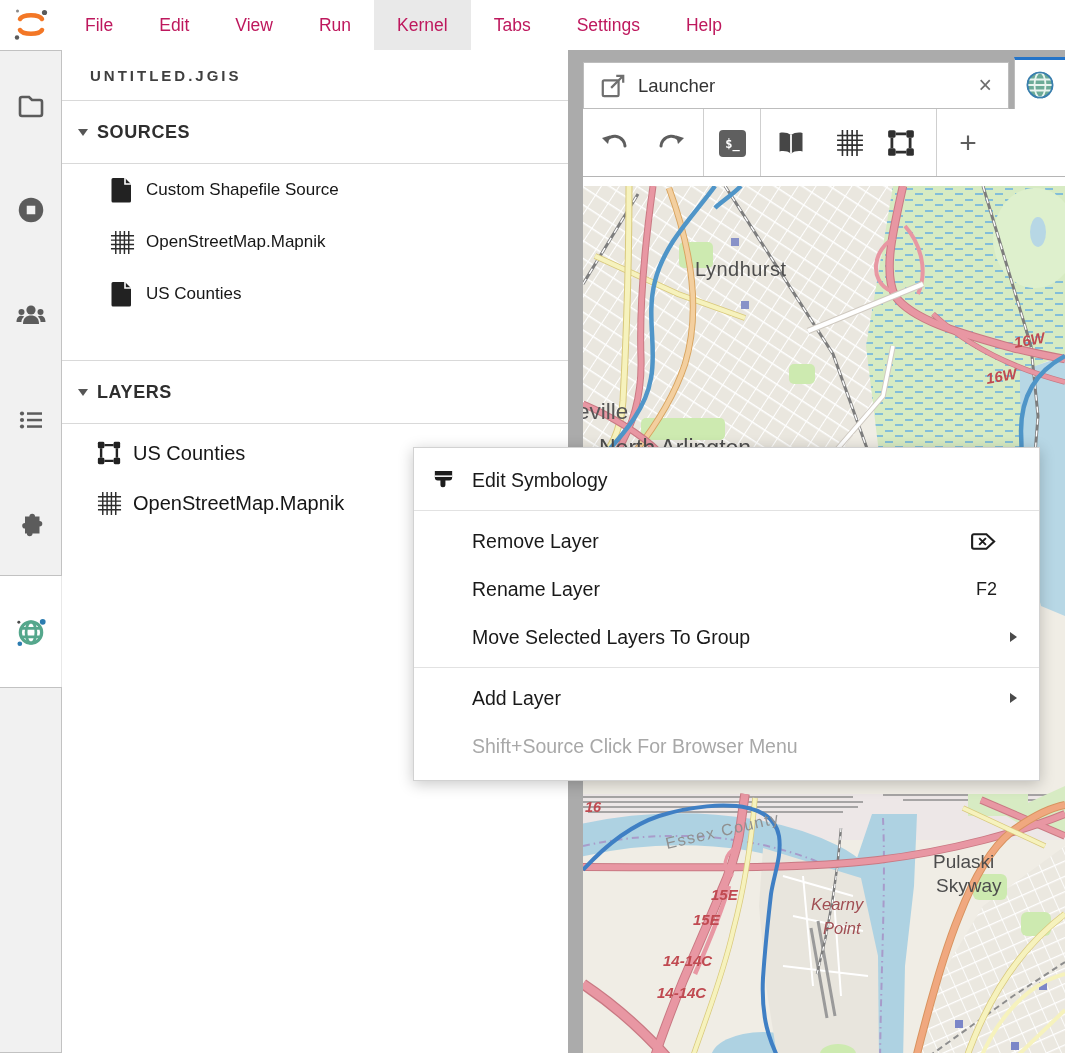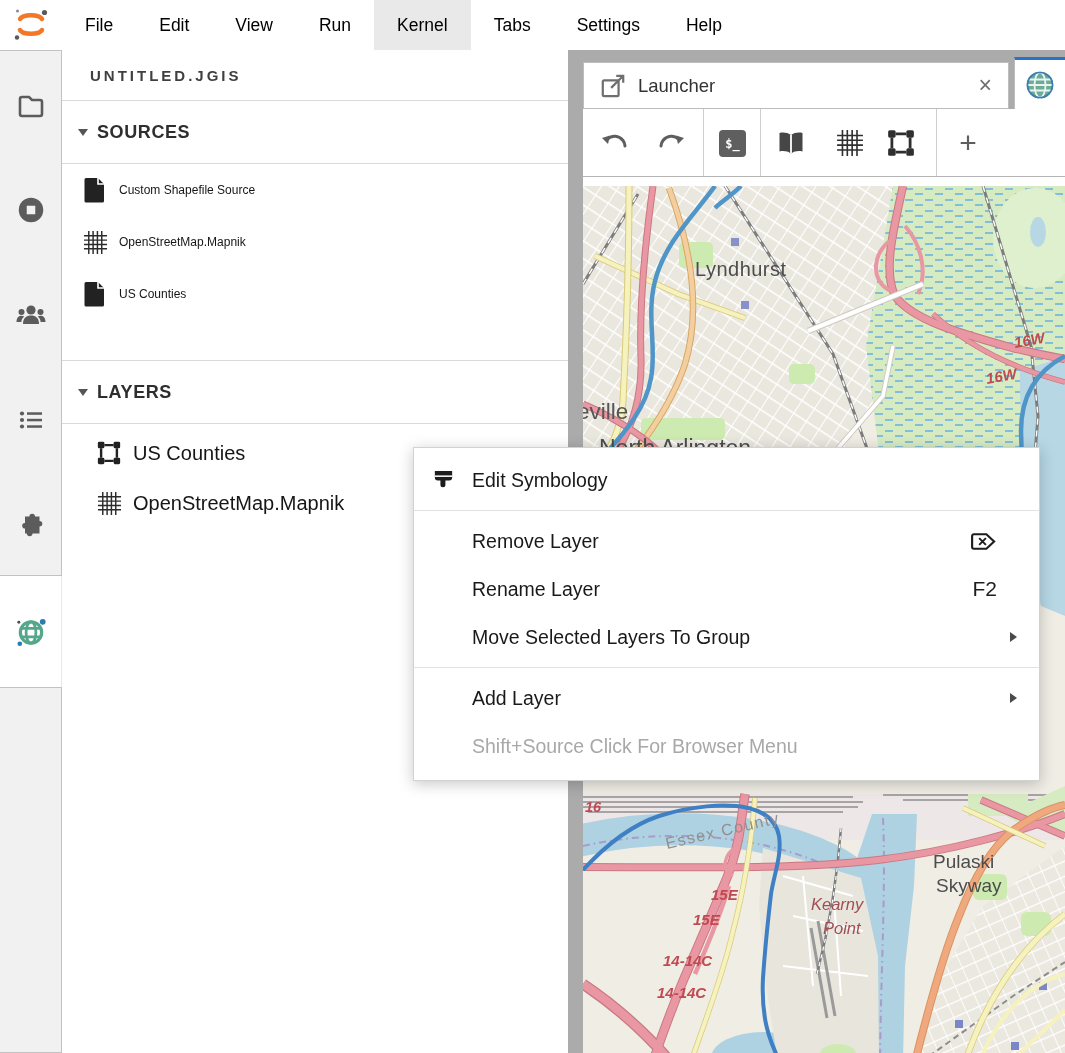--- a/index.html
+++ b/index.html
@@ -1,35 +1,35 @@
 <!DOCTYPE html>
 <html><head>
 <meta charset="utf-8">
 <style>
   html,body{margin:0;padding:0;width:1065px;height:1053px;overflow:hidden;background:#fff;
     font-family:"Liberation Sans",sans-serif;-webkit-font-smoothing:antialiased;}
   
   #menubar{position:absolute;left:0;top:0;width:1065px;height:50px;background:#fff;display:flex;align-items:stretch;z-index:5;}
   #logo{width:62px;display:flex;align-items:center;justify-content:center;}
-  .menu-item{padding:0 23px;line-height:50px;font-size:17.5px;color:#000000;cursor:default;}
+  .menu-item{padding:0 23px;line-height:50px;font-size:17.5px;color:#be185d;cursor:default;}
   .menu-item.active{background:#e9e9e9;}
   
   .side-seg{position:absolute;left:0;width:62px;background:#f1f1f1;border:1px solid #c2c2c2;border-left:none;box-sizing:border-box;}
   #side-top{top:50px;height:526px;display:flex;flex-direction:column;align-items:center;padding-top:38px;gap:73px;}
   #side-gap{position:absolute;left:0;top:576px;width:62px;height:111px;background:#fff;display:flex;align-items:center;justify-content:center;border-right:1px solid #e8e8e8;box-sizing:border-box;}
   #side-bottom{top:687px;height:366px;}
   .side-ic{width:32px;height:32px;display:flex;align-items:center;justify-content:center;}
   
   #panel{position:absolute;left:62px;top:50px;width:506px;height:1003px;background:#fff;}
   #panel-title{height:50px;line-height:52px;border-bottom:1px solid #d9d9d9;font-size:15px;font-weight:700;
     letter-spacing:3px;color:#3f3f3f;padding-left:28px;}
   .sect-head{height:63px;border-bottom:1px solid #d9d9d9;display:flex;align-items:center;padding-left:16px;
     font-size:18px;font-weight:700;color:#2e2e2e;letter-spacing:.6px;box-sizing:border-box;}
   .caret{width:0;height:0;border-top:7px solid #555;border-left:5.5px solid transparent;border-right:5.5px solid transparent;margin-right:9px;}
-  .row{height:52px;display:flex;align-items:center;padding-left:20px;font-size:12px;color:#161616;}
+  .row{height:52px;display:flex;align-items:center;padding-left:47px;font-size:17px;color:#161616;}
   .row .ic{width:26px;display:flex;justify-content:center;margin-right:11px;flex:none;}
   #layers-sect{margin-top:40px;border-top:1px solid #d9d9d9;}
   .lrow{height:50px;display:flex;align-items:center;padding-left:33px;font-size:20px;color:#161616;}
   .lrow .ic{width:28px;display:flex;justify-content:center;margin-right:10px;flex:none;}
   .lrow.selected{background:#3b72c4;color:#fff;}
   #layers-list{padding-top:4px;}
   
   #dock-top{position:absolute;left:568px;top:50px;width:497px;height:59px;background:#ababab;}
   #dock-strip{position:absolute;left:568px;top:50px;width:15px;height:1003px;background:#ababab;}
   #tab-launcher{position:absolute;left:583px;top:62px;width:426px;height:47px;background:#fff;
@@ -47,21 +47,21 @@
   #tb-plus{font-size:30px;color:#5e5e5e;font-weight:400;}
   
   #map{position:absolute;left:583px;top:177px;width:482px;height:876px;overflow:hidden;z-index:1;margin-top:9px;}
   
   #ctx{position:absolute;left:413px;top:447px;width:627px;background:#fff;border:1px solid #d2d2d2;
     box-shadow:0 3px 14px rgba(0,0,0,.22);box-sizing:border-box;padding:8px 0 10px 0;z-index:20;}
   .ctx-item{height:48px;display:flex;align-items:center;padding-left:17px;font-size:19.5px;color:#191919;}
   .ctx-item .cicon{width:41px;display:flex;align-items:center;flex:none;}
   .ctx-item.disabled{color:#a8a8a8;}
   .ctx-sep{height:1px;background:#e2e2e2;margin:6px 0;}
-  .ctx-right{margin-left:auto;margin-right:42px;display:flex;align-items:center;font-size:21px;color:#1d1d1d;}
+  .ctx-right{margin-left:auto;margin-right:42px;display:flex;align-items:center;font-size:18px;color:#1d1d1d;}
   .sub-arrow{margin-left:auto;margin-right:22px;width:0;height:0;border-left:7.5px solid #4a4a4a;
     border-top:5.5px solid transparent;border-bottom:5.5px solid transparent;}
   svg{display:block;}
 </style>
 </head>
 <body>
 
 <header id="menubar">
   <div id="logo">
     <svg width="38" height="38" viewBox="0 0 38 38">

